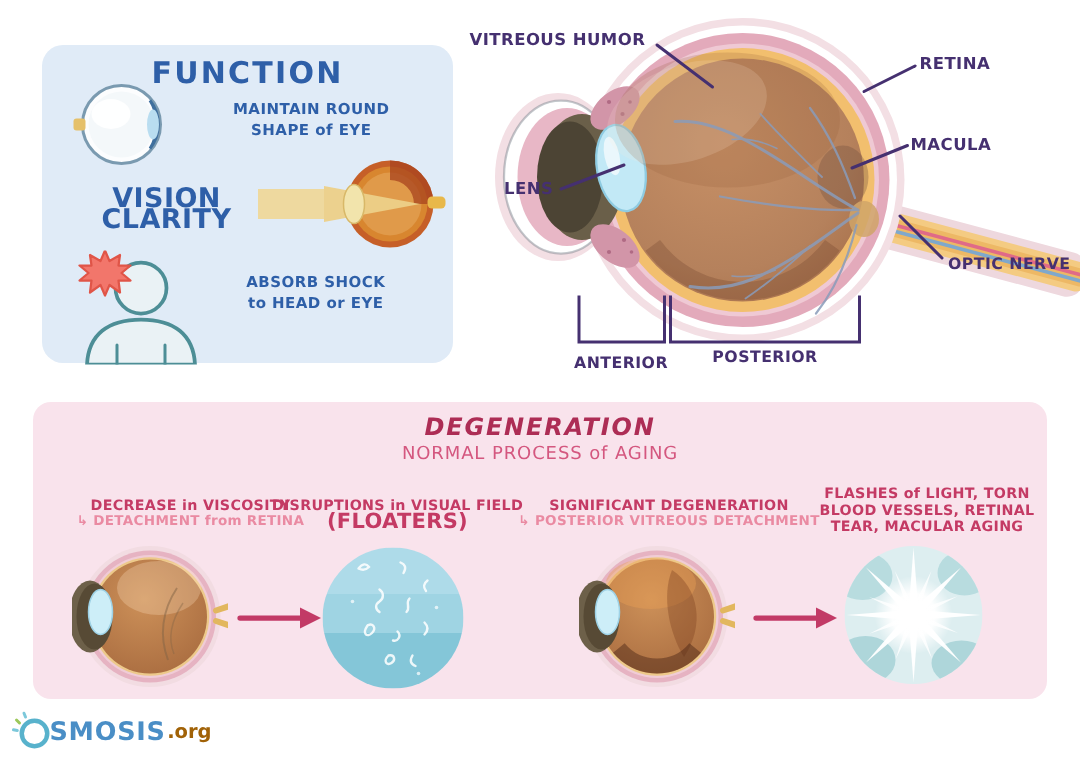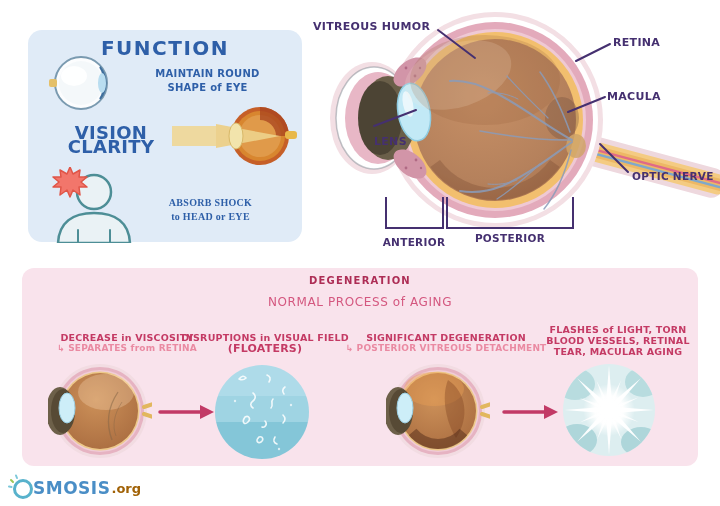--- a/index.html
+++ b/index.html
@@ -18,27 +18,27 @@
   .eye-diagram{position:absolute;left:310px;top:0;width:410px;height:255px;}
   .eye-art{position:absolute;left:0;top:0;}
   .lbl{position:absolute;color:#453070;font-weight:bold;font-size:11px;letter-spacing:.3px;white-space:nowrap;}
   .lbl.small{font-size:10.5px;}
   .lbl.centered{text-align:center;white-space:normal;}
 
   
   .degeneration-box{position:absolute;left:22px;top:268px;width:676px;height:198px;
     background:#f9e3ec;border-radius:12px;}
   .deg-title{position:absolute;left:0;top:7px;width:100%;text-align:center;
-    color:#ad2d55;font-size:10px;font-weight:bold;letter-spacing:1.2px;}
+    color:#ad2d55;font-size:16px;font-weight:bold;letter-spacing:1.2px;font-style:italic;}
   .deg-subtitle{position:absolute;left:0;top:27px;width:100%;text-align:center;
     color:#d4577f;font-size:12px;font-weight:normal;letter-spacing:.6px;}
   .stage-head{position:absolute;text-align:center;font-weight:bold;font-size:9.5px;
     line-height:11px;color:#c43a64;letter-spacing:.2px;}
   .stage-sub{font-weight:bold;font-size:9px;line-height:11px;color:#ea8aa2;letter-spacing:.2px;}
-  .stage-sub.paren{color:#c43a64;font-size:11px;}
+  .stage-sub.paren{color:#c43a64;font-size:14px;}
   .deg-icon{position:absolute;}
 
   
   .footer-logo{position:absolute;left:8px;top:474px;height:28px;display:flex;align-items:center;}
   .logo-text{color:#4a8ec6;font-size:17px;font-weight:bold;letter-spacing:.5px;margin-left:-3px;text-align:center;}
   .logo-suffix{color:#a16207;font-size:13px;font-weight:bold;margin-left:1px;}
 </style>
 </head>
 <body>
 
@@ -74,21 +74,21 @@
       <polygon points="44,21 44,45 108,33" fill="#ecd088" opacity="0.95"></polygon>
       <ellipse cx="64" cy="33" rx="7" ry="13" fill="#f2e4ac" stroke="#d8b868" stroke-width="1"></ellipse>
     </svg>
 
     <svg class="fn-icon" style="left:14px;top:137px;" width="90" height="76">
       <path d="M16,76 C17,56 30,46 52,46 C74,46 87,56 88,76 Z" fill="#eaf2f5" stroke="#4d8e96" stroke-width="2.5"></path>
       <circle cx="52" cy="25" r="17" fill="#eaf2f5" stroke="#4d8e96" stroke-width="2.5"></circle>
       <path d="M36,76 L36,63 M68,76 L68,63" stroke="#4d8e96" stroke-width="2" fill="none" stroke-linecap="round"></path>
       <polygon points="28,0 31,7 38,3 37,10 45,10 39,15 45,20 37,20 38,28 31,23 28,30 25,23 18,28 19,20 11,20 17,15 11,10 19,10 18,3 25,7" fill="#f2766b" stroke="#e05548" stroke-width="1.5" stroke-linejoin="round"></polygon>
     </svg>
-    <div class="fn-text" style="left:100px;top:166px;width:165px;font-family:Liberation Serif, serif;">
+    <div class="fn-text" style="left:100px;top:152px;width:165px;">
       <div>ABSORB SHOCK</div>
       <div>to HEAD or EYE</div>
     </div>
   </div>
 
   <div class="eye-diagram">
     <svg class="eye-art" width="410" height="255" viewBox="0 0 410 255">
       <defs>
         <radialGradient id="irisg" cx="42%" cy="35%" r="75%">
           <stop offset="0%" stop-color="#c79066"></stop>
@@ -163,33 +163,33 @@
 
       <g stroke="#453070" stroke-width="2" fill="none">
         <path d="M76,197 L76,228 L133,228 L133,197"></path>
         <path d="M137,197 L137,228 L263,228 L263,197"></path>
       </g>
     </svg>
 
     <div class="lbl" style="left:3px;top:20px;">VITREOUS HUMOR</div>
     <div class="lbl" style="left:303px;top:36px;">RETINA</div>
     <div class="lbl" style="left:297px;top:90px;">MACULA</div>
-    <div class="lbl" style="left:26px;top:135px;padding-left:38px;">LENS</div>
+    <div class="lbl" style="left:26px;top:119px;">LENS</div>
     <div class="lbl small" style="left:322px;top:170px;">OPTIC NERVE</div>
     <div class="lbl small centered" style="left:64px;top:236px;width:80px;">ANTERIOR</div>
     <div class="lbl small centered" style="left:160px;top:232px;width:80px;">POSTERIOR</div>
   </div>
 
   <div class="degeneration-box">
     <div class="deg-title">DEGENERATION</div>
     <div class="deg-subtitle">NORMAL PROCESS of AGING</div>
 
     <div class="stage-head" style="left:15px;top:64px;width:180px;">
       <div>DECREASE in VISCOSITY</div>
-      <div class="stage-sub">↳ SEPARATES from RETINA</div>
+      <div class="stage-sub">↳ DETACHMENT from RETINA</div>
     </div>
     <div class="stage-head" style="left:148px;top:64px;width:190px;">
       <div>DISRUPTIONS in VISUAL FIELD</div>
       <div class="stage-sub paren">(FLOATERS)</div>
     </div>
     <div class="stage-head" style="left:319px;top:64px;width:210px;">
       <div>SIGNIFICANT DEGENERATION</div>
       <div class="stage-sub">↳ POSTERIOR VITREOUS DETACHMENT</div>
     </div>
     <div class="stage-head" style="left:514px;top:56px;width:164px;">

